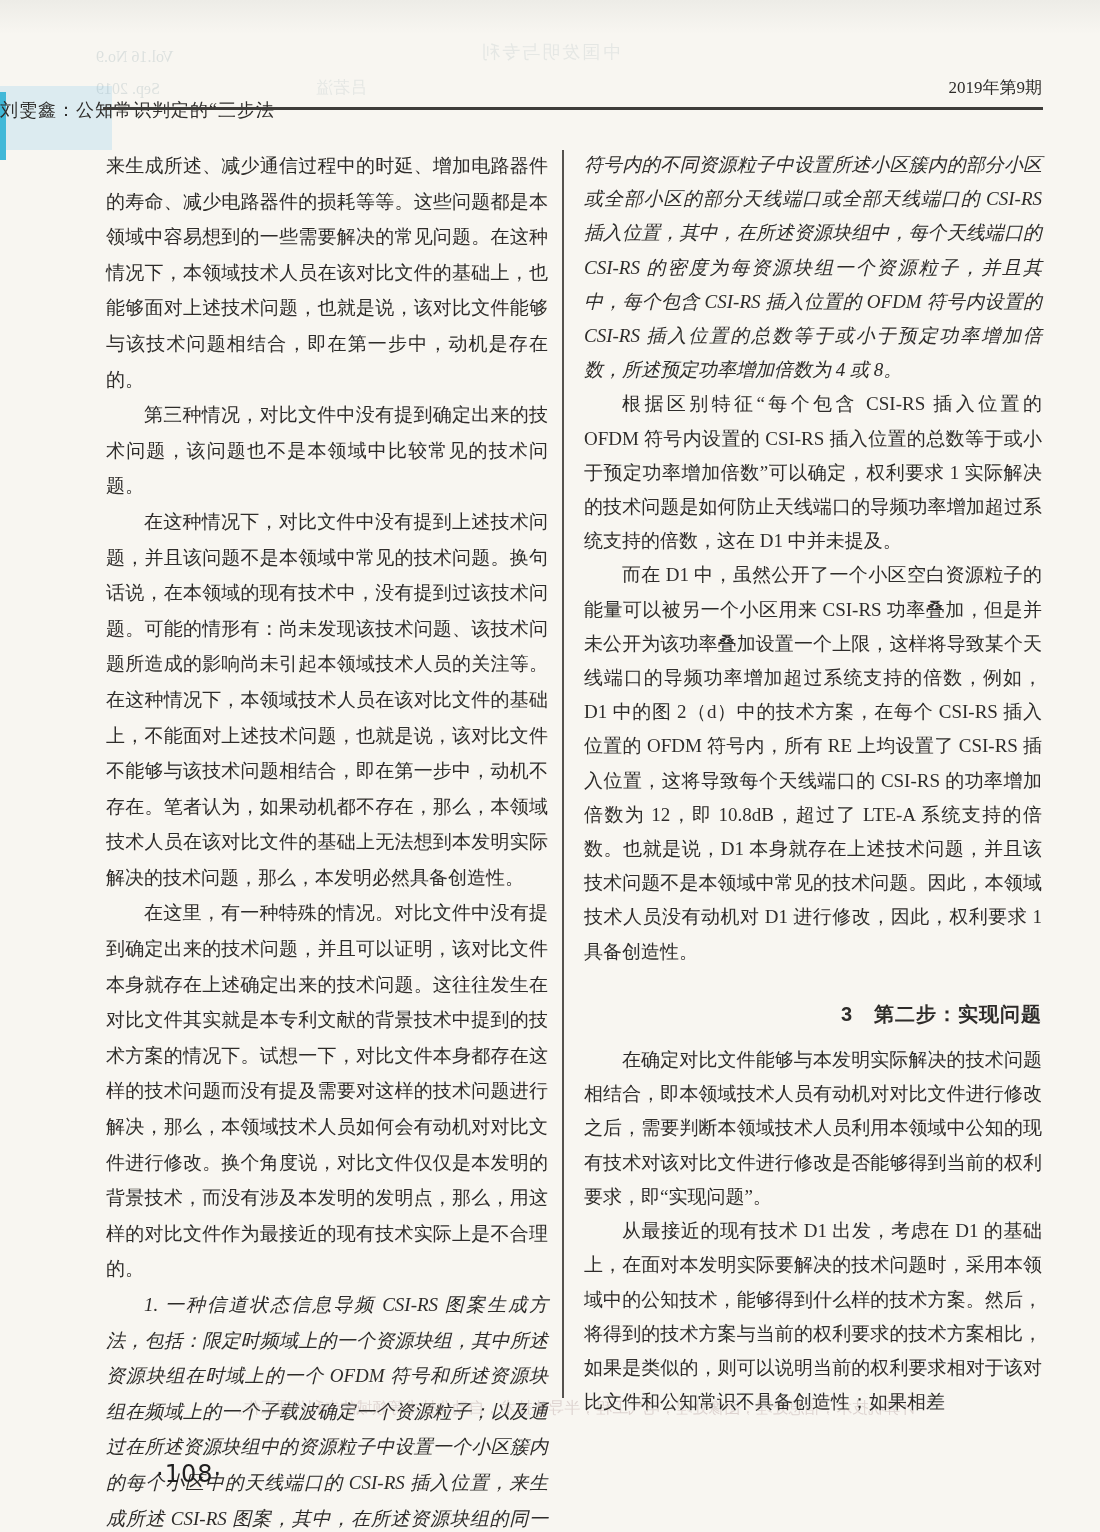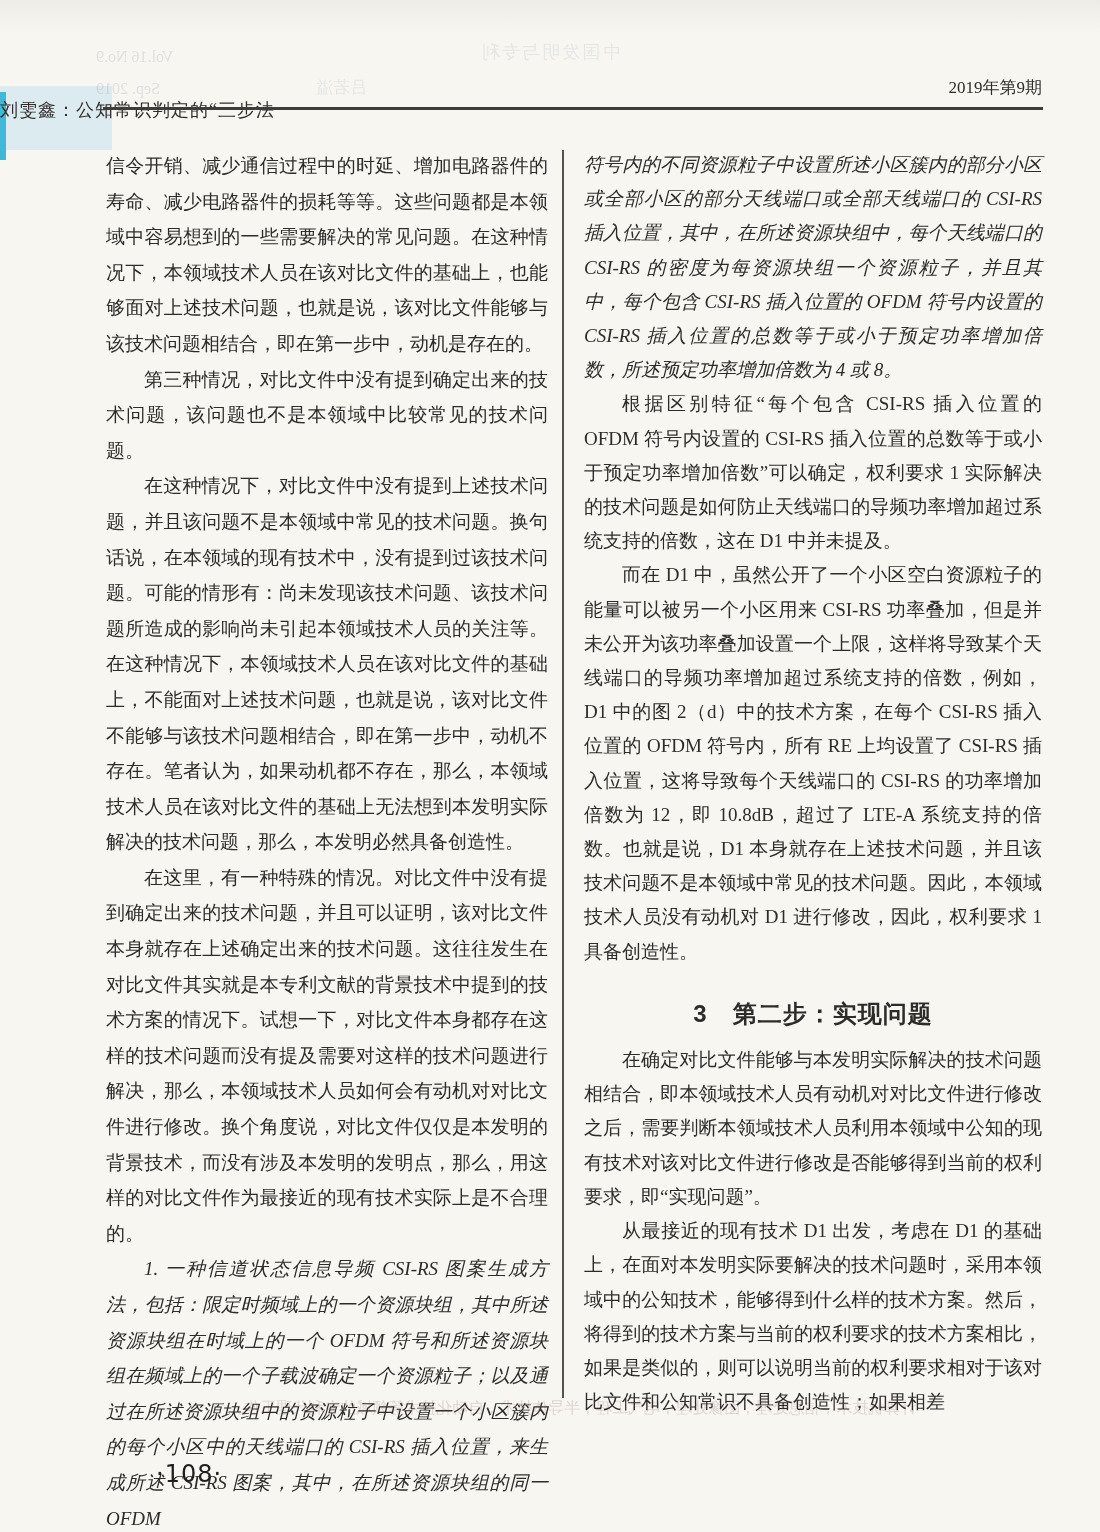--- a/index.html
+++ b/index.html
@@ -19,22 +19,22 @@
 
   
   .col { position:absolute; top:148px; text-align:justify; }
   .col-left  { left:106px; width:442px; font-size:19px; line-height:35.6px; }
   .col-right { left:584px; width:458px; font-size:19px; line-height:34.2px; }
   .col p { margin:0; padding:0; text-indent:2em; }
   .col p.no-indent { text-indent:0; }
   .claim { font-style:italic; }
   .section-heading {
     font-family:"Liberation Sans","DejaVu Sans",sans-serif;
-    font-weight:bold; font-size:24px; letter-spacing:1px;
-    margin:28px 0 12px 0; text-indent:0; text-align:center;
+    font-weight:bold; font-size:20px; letter-spacing:1px;
+    margin:28px 0 12px 0; text-indent:0; text-align:right;
   }
 
   
   .page-number {
     position:absolute; left:112px; top:1460px;
     font-family:"DejaVu Sans","Liberation Sans",sans-serif;
     font-size:24px; letter-spacing:1px; color:#1f1f1f;margin-left:44px;
   }
 
   
@@ -63,21 +63,21 @@
   <div class="bleed bleed-name">吕若溢</div>
   <div class="bleed bleed-bottom">计算机技术，信息处理，图像处理，电气工程，半导体技术，自动化技术等领域的专利代理工作。</div>
 
   <div class="running-title">刘雯鑫：公知常识判定的“三步法</div>
   <div class="issue-label">2019年第9期</div>
   <div class="header-rule"></div>
 
   <div class="column-divider"></div>
 
   <div class="col col-left">
-    <p class="no-indent">信令开销、减少通信过程中的时延、增加电路器件的寿命、减少电路器件的损耗等等。这些问题都是本领域中容易想到的一些需要解决的常见问题。在这种情况下，本领域技术人员在该对比文件的基础上，也能够面对上述技术问题，也就是说，该对比文件能够与该技术问题相结合，即在第一步中，动机是存在的。</p>
+    <p class="no-indent">来生成所述、减少通信过程中的时延、增加电路器件的寿命、减少电路器件的损耗等等。这些问题都是本领域中容易想到的一些需要解决的常见问题。在这种情况下，本领域技术人员在该对比文件的基础上，也能够面对上述技术问题，也就是说，该对比文件能够与该技术问题相结合，即在第一步中，动机是存在的。</p>
     <p>第三种情况，对比文件中没有提到确定出来的技术问题，该问题也不是本领域中比较常见的技术问题。</p>
     <p>在这种情况下，对比文件中没有提到上述技术问题，并且该问题不是本领域中常见的技术问题。换句话说，在本领域的现有技术中，没有提到过该技术问题。可能的情形有：尚未发现该技术问题、该技术问题所造成的影响尚未引起本领域技术人员的关注等。在这种情况下，本领域技术人员在该对比文件的基础上，不能面对上述技术问题，也就是说，该对比文件不能够与该技术问题相结合，即在第一步中，动机不存在。笔者认为，如果动机都不存在，那么，本领域技术人员在该对比文件的基础上无法想到本发明实际解决的技术问题，那么，本发明必然具备创造性。</p>
     <p>在这里，有一种特殊的情况。对比文件中没有提到确定出来的技术问题，并且可以证明，该对比文件本身就存在上述确定出来的技术问题。这往往发生在对比文件其实就是本专利文献的背景技术中提到的技术方案的情况下。试想一下，对比文件本身都存在这样的技术问题而没有提及需要对这样的技术问题进行解决，那么，本领域技术人员如何会有动机对对比文件进行修改。换个角度说，对比文件仅仅是本发明的背景技术，而没有涉及本发明的发明点，那么，用这样的对比文件作为最接近的现有技术实际上是不合理的。</p>
     <p class="claim">1. 一种信道状态信息导频 CSI-RS 图案生成方法，包括：限定时频域上的一个资源块组，其中所述资源块组在时域上的一个 OFDM 符号和所述资源块组在频域上的一个子载波确定一个资源粒子；以及通过在所述资源块组中的资源粒子中设置一个小区簇内的每个小区中的天线端口的 CSI-RS 插入位置，来生成所述 CSI-RS 图案，其中，在所述资源块组的同一 OFDM</p>
   </div>
 
   <div class="col col-right">
     <p class="claim no-indent">符号内的不同资源粒子中设置所述小区簇内的部分小区或全部小区的部分天线端口或全部天线端口的 CSI-RS 插入位置，其中，在所述资源块组中，每个天线端口的 CSI-RS 的密度为每资源块组一个资源粒子，并且其中，每个包含 CSI-RS 插入位置的 OFDM 符号内设置的 CSI-RS 插入位置的总数等于或小于预定功率增加倍数，所述预定功率增加倍数为 4 或 8。</p>
     <p>根据区别特征“每个包含 CSI-RS 插入位置的 OFDM 符号内设置的 CSI-RS 插入位置的总数等于或小于预定功率增加倍数”可以确定，权利要求 1 实际解决的技术问题是如何防止天线端口的导频功率增加超过系统支持的倍数，这在 D1 中并未提及。</p>
     <p>而在 D1 中，虽然公开了一个小区空白资源粒子的能量可以被另一个小区用来 CSI-RS 功率叠加，但是并未公开为该功率叠加设置一个上限，这样将导致某个天线端口的导频功率增加超过系统支持的倍数，例如，D1 中的图 2（d）中的技术方案，在每个 CSI-RS 插入位置的 OFDM 符号内，所有 RE 上均设置了 CSI-RS 插入位置，这将导致每个天线端口的 CSI-RS 的功率增加倍数为 12，即 10.8dB，超过了 LTE-A 系统支持的倍数。也就是说，D1 本身就存在上述技术问题，并且该技术问题不是本领域中常见的技术问题。因此，本领域技术人员没有动机对 D1 进行修改，因此，权利要求 1 具备创造性。</p>

